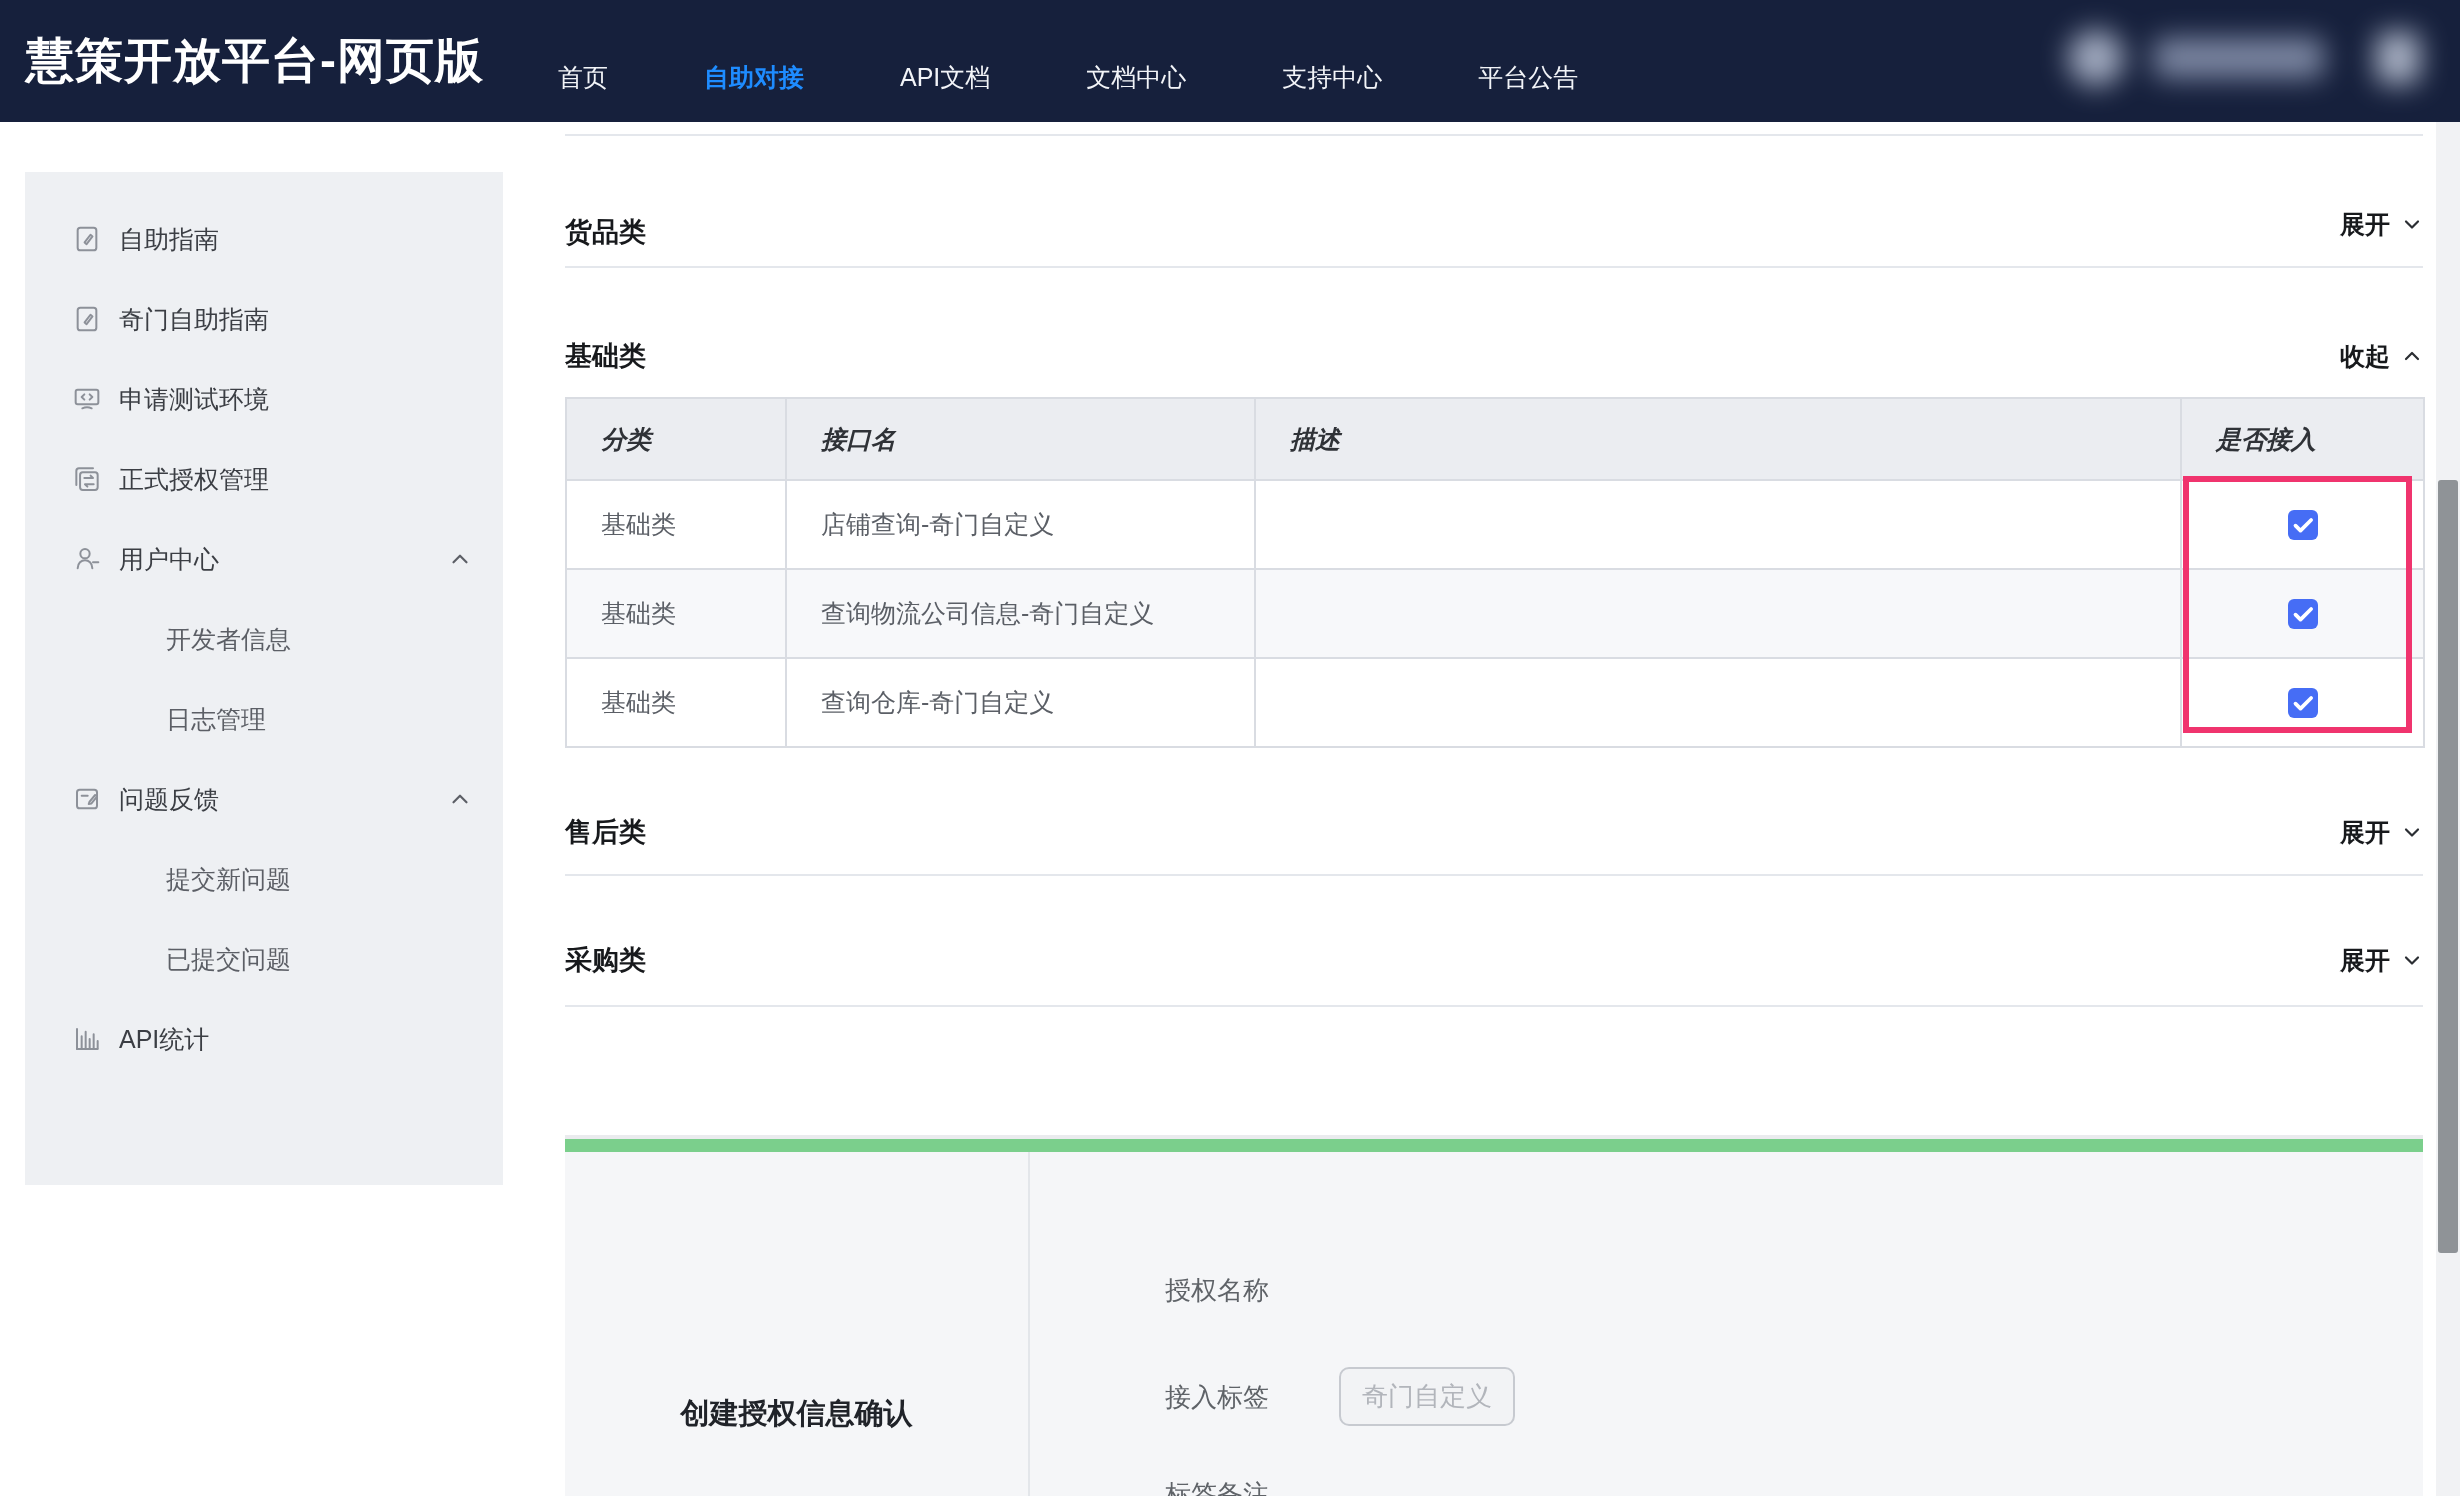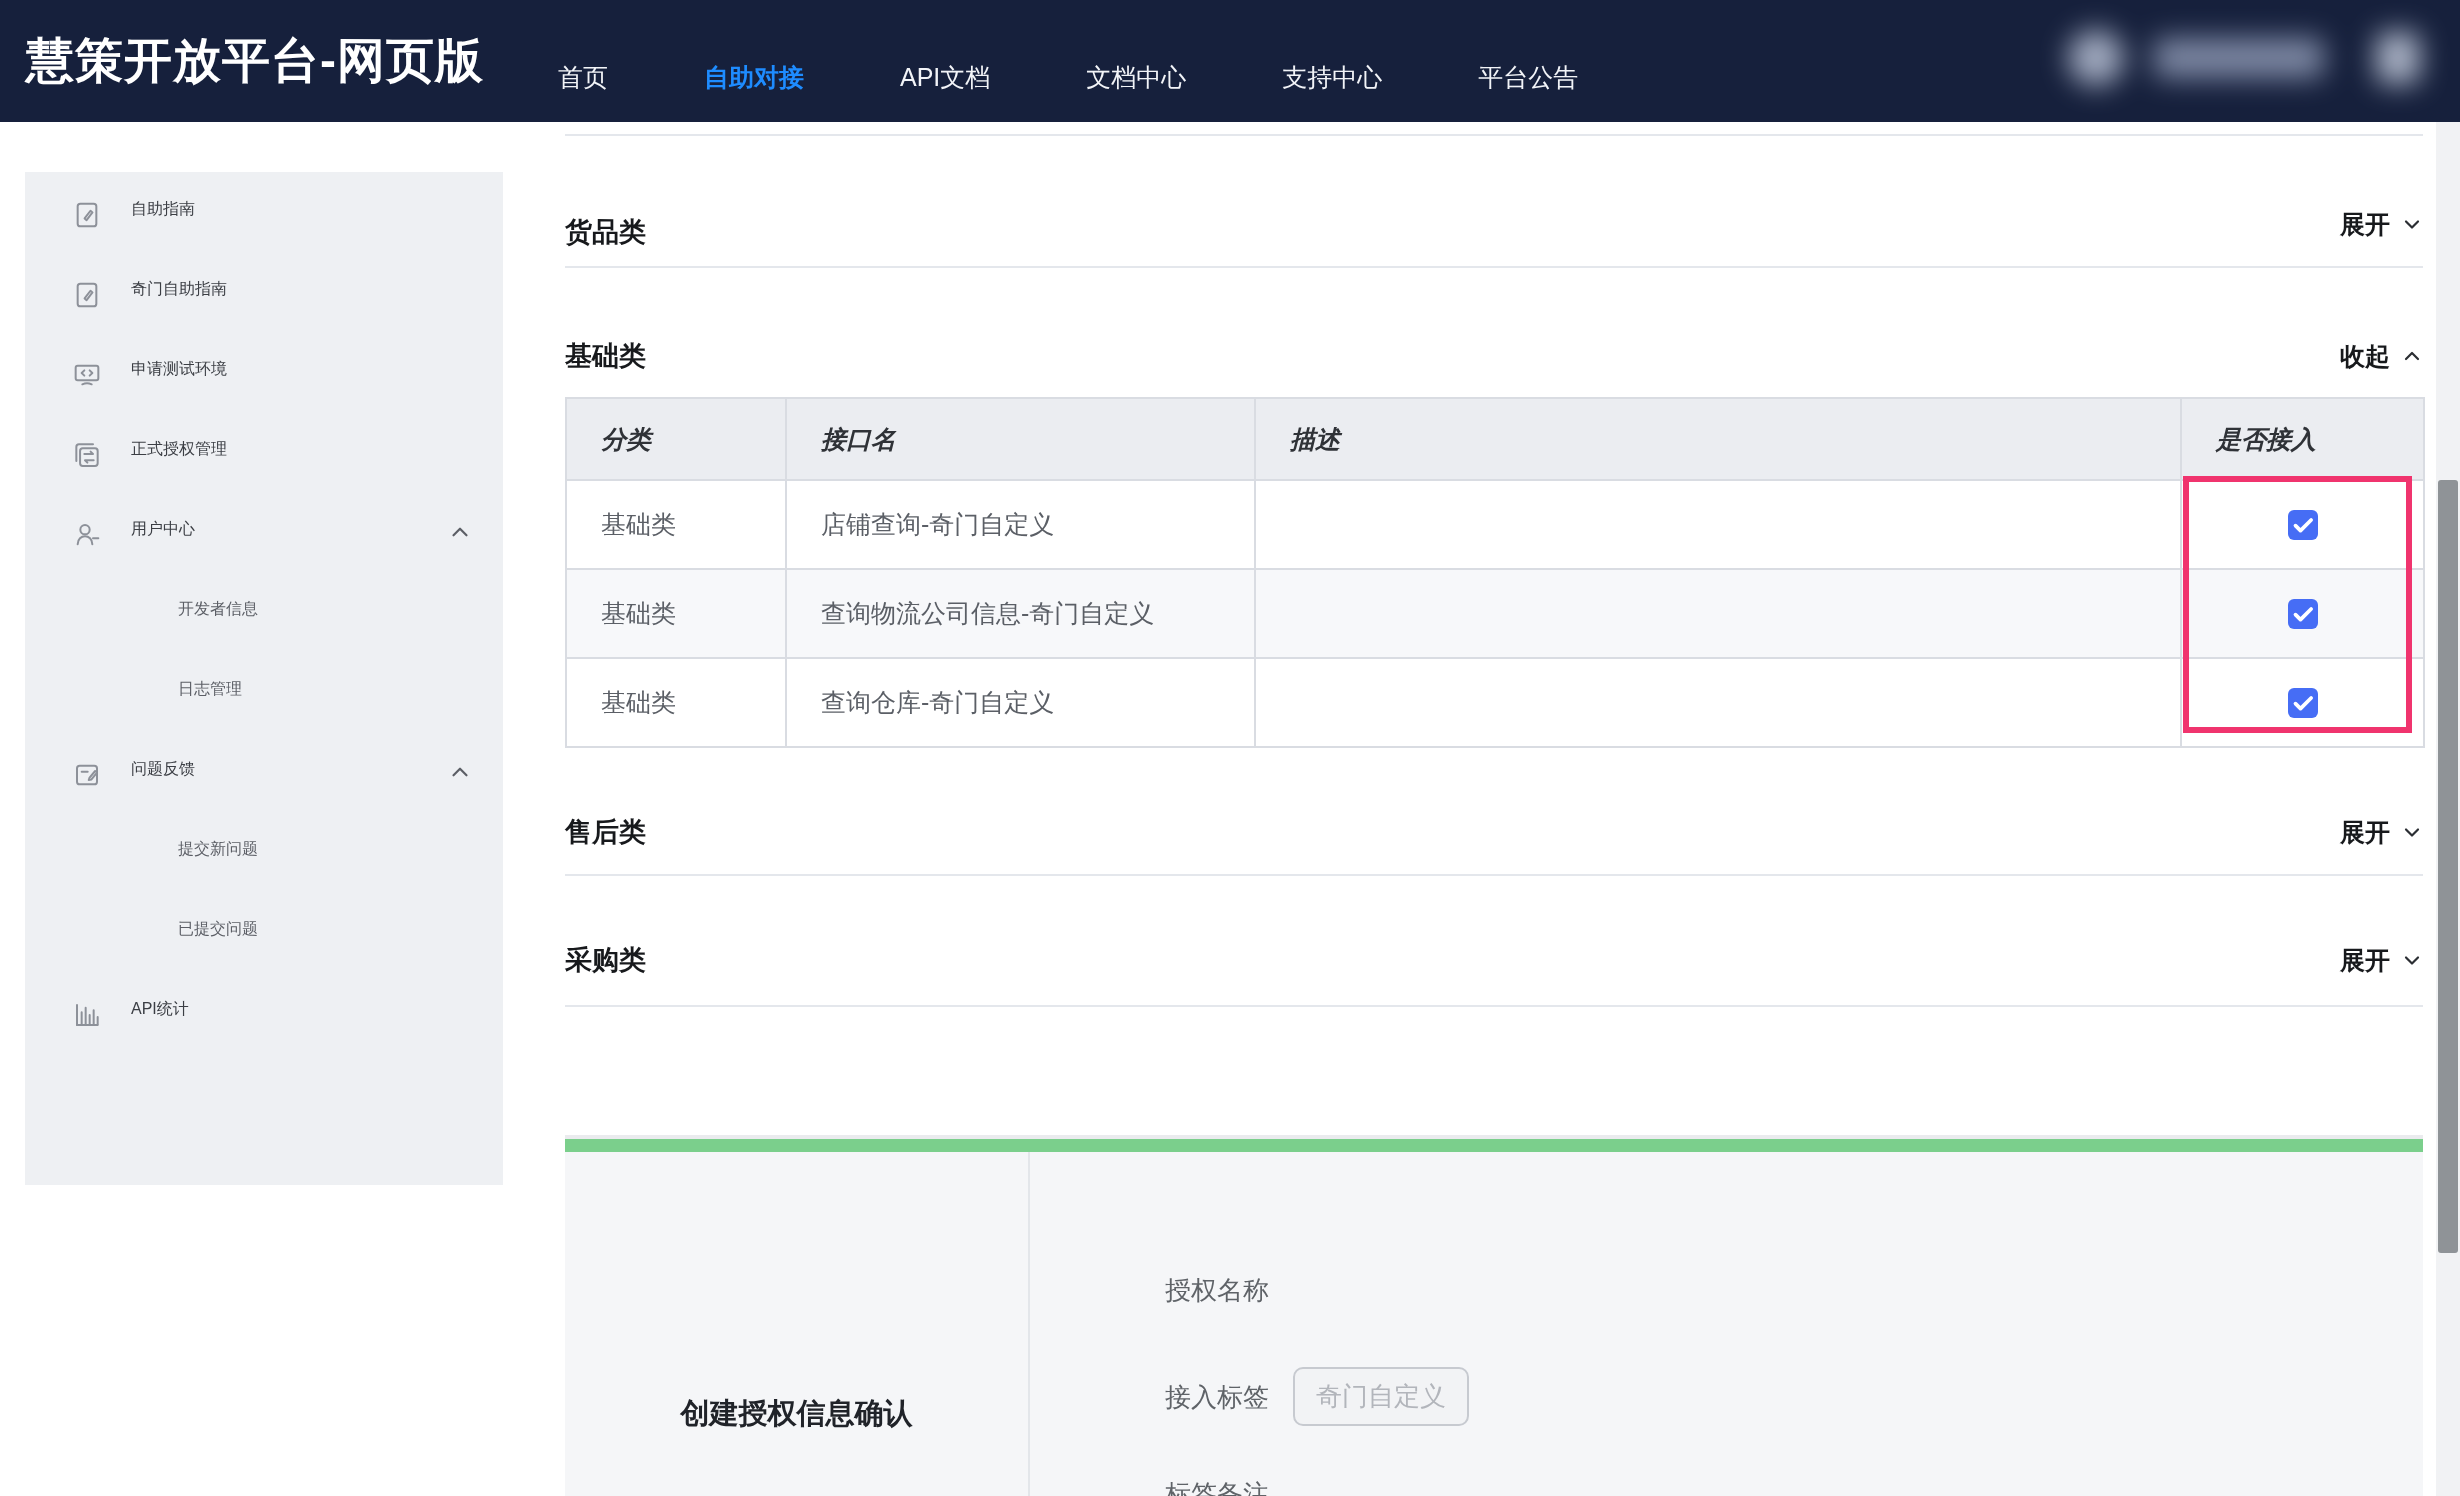--- a/index.html
+++ b/index.html
@@ -13,21 +13,21 @@
   .top-nav { display:flex; margin-left:74px; gap:96px; align-items:center;margin-top:33px; }
   .nav-item { font-size:25px; color:#f2f4f8; cursor:pointer; white-space:nowrap; }
   .nav-item.active { color:#1e8cff; font-weight:bold; }
   .user-blur { position:absolute; right:38px; top:16px; width:360px; height:84px; filter:blur(14px); opacity:.85; }
   .user-blur .blob-a { position:absolute; left:6px; top:14px; width:56px; height:56px; border-radius:50%; background:#b9c2d6; }
   .user-blur .blob-b { position:absolute; left:92px; top:22px; width:170px; height:40px; border-radius:8px; background:#8f9ab5; }
   .user-blur .blob-c { position:absolute; right:2px; top:16px; width:44px; height:52px; border-radius:10px; background:#c4ccdd; }
 
   
   .sidebar { position:absolute; left:25px; top:172px; width:478px; height:1013px; background:#eef0f3; padding-top:27px; z-index:5; }
-  .side-item { position:relative; height:80px; display:flex; font-size:16px; color:#3b3e44; cursor:pointer;padding-left:12px; }
+  .side-item { position:relative; height:80px; display:flex; align-items:center; font-size:25px; color:#3b3e44; cursor:pointer; }
   .side-item .icon { position:absolute; left:46px; width:32px; height:32px; color:#8d9199; }
   .side-item .icon svg { width:32px; height:32px; display:block; }
   .side-item .lbl { padding-left:94px; }
   .side-item.child .lbl { padding-left:141px; color:#5c5f66; }
   .side-item .chev { position:absolute; right:30px; width:26px; height:26px; color:#5c5f66; }
   .side-item .chev svg { width:26px; height:26px; display:block; }
   .side-item.selected { background:#dee6f9; color:#4a6cf0; }
   .side-item.selected .icon { color:#4a6cf0; }
   .side-item.selected::before { content:""; position:absolute; left:0; top:0; bottom:0; width:8px; background:#4a6cf0; }
 
@@ -51,21 +51,21 @@
   .pink-rect { position:absolute; left:2183px; top:476px; width:229px; height:257px; border:6px solid #f0346e; z-index:8; pointer-events:none; }
 
   
   .panel-topline { position:absolute; left:565px; top:1135px; width:1858px; height:4px; background:#eaebee; }
   .green-bar { position:absolute; left:565px; top:1139px; width:1858px; height:13px; background:#7bcf8c; }
   .confirm-panel { position:absolute; left:565px; top:1152px; width:1858px; height:344px; background:#f5f6f8; overflow:hidden; }
   .panel-vline { position:absolute; left:463px; top:0; width:2px; height:344px; background:#e3e6ea; }
   .panel-title { position:absolute; left:0; top:1394px; width:463px; text-align:center; font-size:29px; font-weight:bold; color:#202329; }
   .confirm-panel .panel-title { top:242px; }
   .field-label { position:absolute; left:600px; font-size:26px; color:#5f6368; line-height:32px; }
-  .tag-chip { position:absolute; left:728px; top:215px; width:176px; height:59px; border:2px solid #c7cad0; border-radius:10px; font-size:26px; color:#b2b5bb; display:flex; align-items:center; justify-content:center; cursor:pointer; background:#f2f3f5; }
+  .tag-chip { position:absolute; left:774px; top:215px; width:176px; height:59px; border:2px solid #c7cad0; border-radius:10px; font-size:26px; color:#b2b5bb; display:flex; align-items:center; justify-content:center; cursor:pointer; background:#f2f3f5; }
 
   
   .scroll-track { position:absolute; left:2436px; top:122px; width:24px; height:1374px; background:#f1f2f4; z-index:15; }
   .scroll-thumb { position:absolute; left:2px; top:358px; width:20px; height:773px; background:#8f9397; border-radius:3px; cursor:pointer; }
 </style>
 </head>
 <body>
 
 <div id="page">
 

